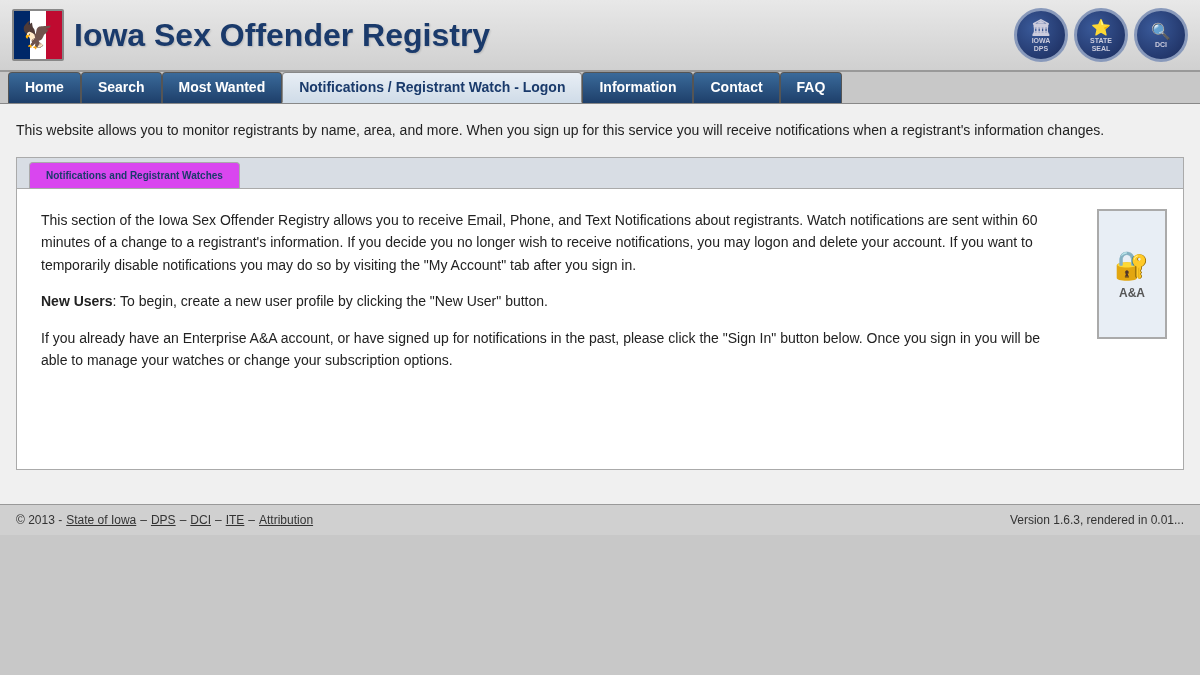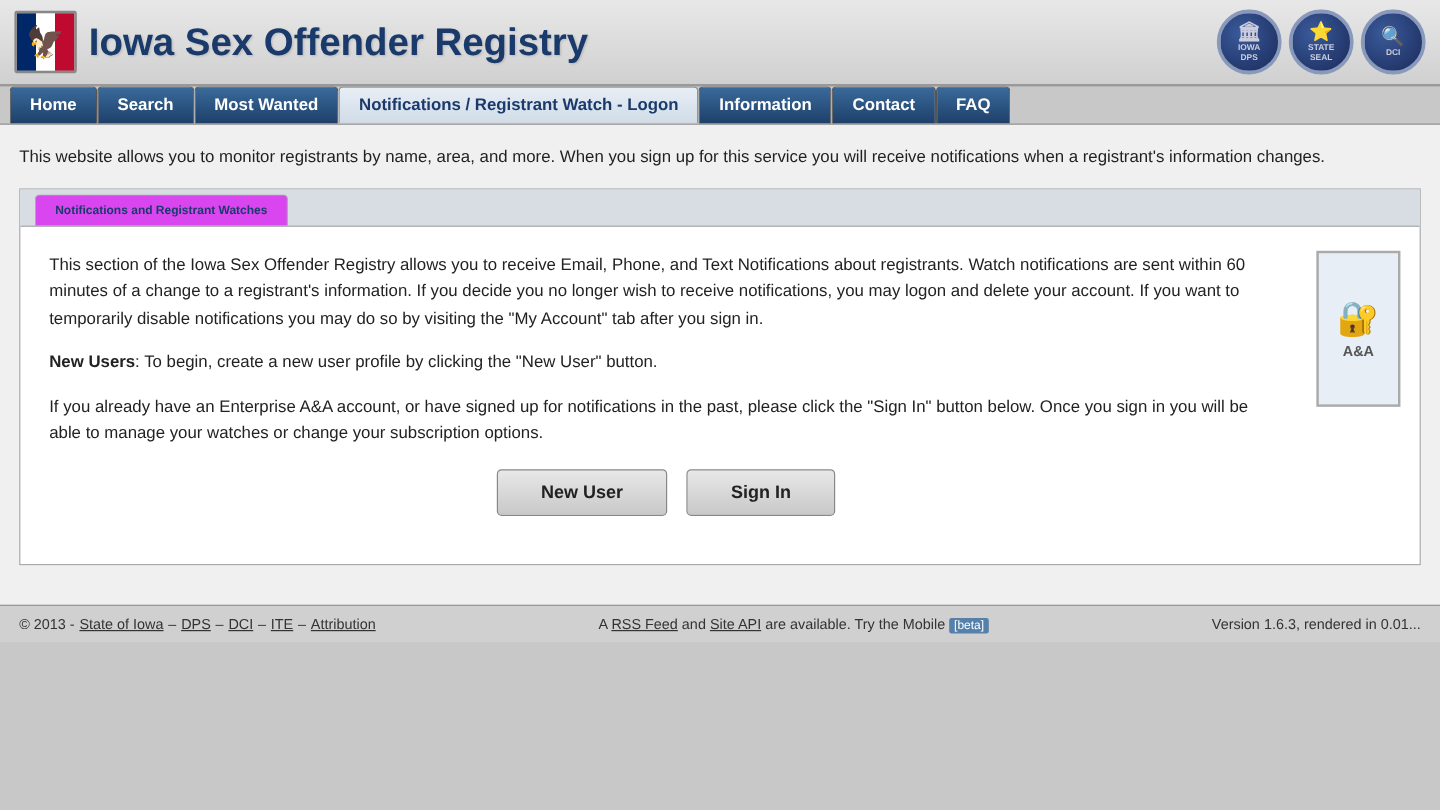--- a/index.html
+++ b/index.html
@@ -266,46 +266,34 @@
       <div class="aa-widget">
         <div class="aa-widget-icon">🔐</div>
         <span>A&amp;A</span>
       </div>
       <div id="section-body">
         <p>This section of the Iowa Sex Offender Registry allows you to receive Email, Phone, and Text Notifications about registrants. Watch notifications are sent within 60 minutes of a change to a registrant's information. If you decide you no longer wish to receive notifications, you may logon and delete your account. If you want to temporarily disable notifications you may do so by visiting the "My Account" tab after you sign in.</p>
         <p>
           <strong>New Users</strong><span>: To begin, create a new user profile by clicking the "New User" button.</span>
         </p>
         <p>If you already have an Enterprise A&amp;A account, or have signed up for notifications in the past, please click the "Sign In" button below. Once you sign in you will be able to manage your watches or change your subscription options.</p>
-        <div class="btn-row">
-          <button class="btn-action">New User</button>
-          <button class="btn-action">Sign In</button>
-        </div>
       </div>
     </div>
   </div>
 </div>
 
 <div id="footer">
   <div class="footer-left">
     <span>© 2013 -</span>
     <a href="#">State of Iowa</a>
     <span>–</span>
     <a href="#">DPS</a>
     <span>–</span>
     <a href="#">DCI</a>
     <span>–</span>
     <a href="#">ITE</a>
     <span>–</span>
     <a href="#">Attribution</a>
   </div>
-  <div class="footer-center">
-    <span>A</span>
-    <a href="#">RSS Feed</a>
-    <span>and</span>
-    <a href="#">Site API</a>
-    <span>are available. Try the Mobile</span>
-    <span class="beta-tag">[beta]</span>
-  </div>
   <div class="footer-right">
     <span>Version 1.6.3, rendered in 0.01...</span>
   </div>
 </div>
 
 </body></html>

